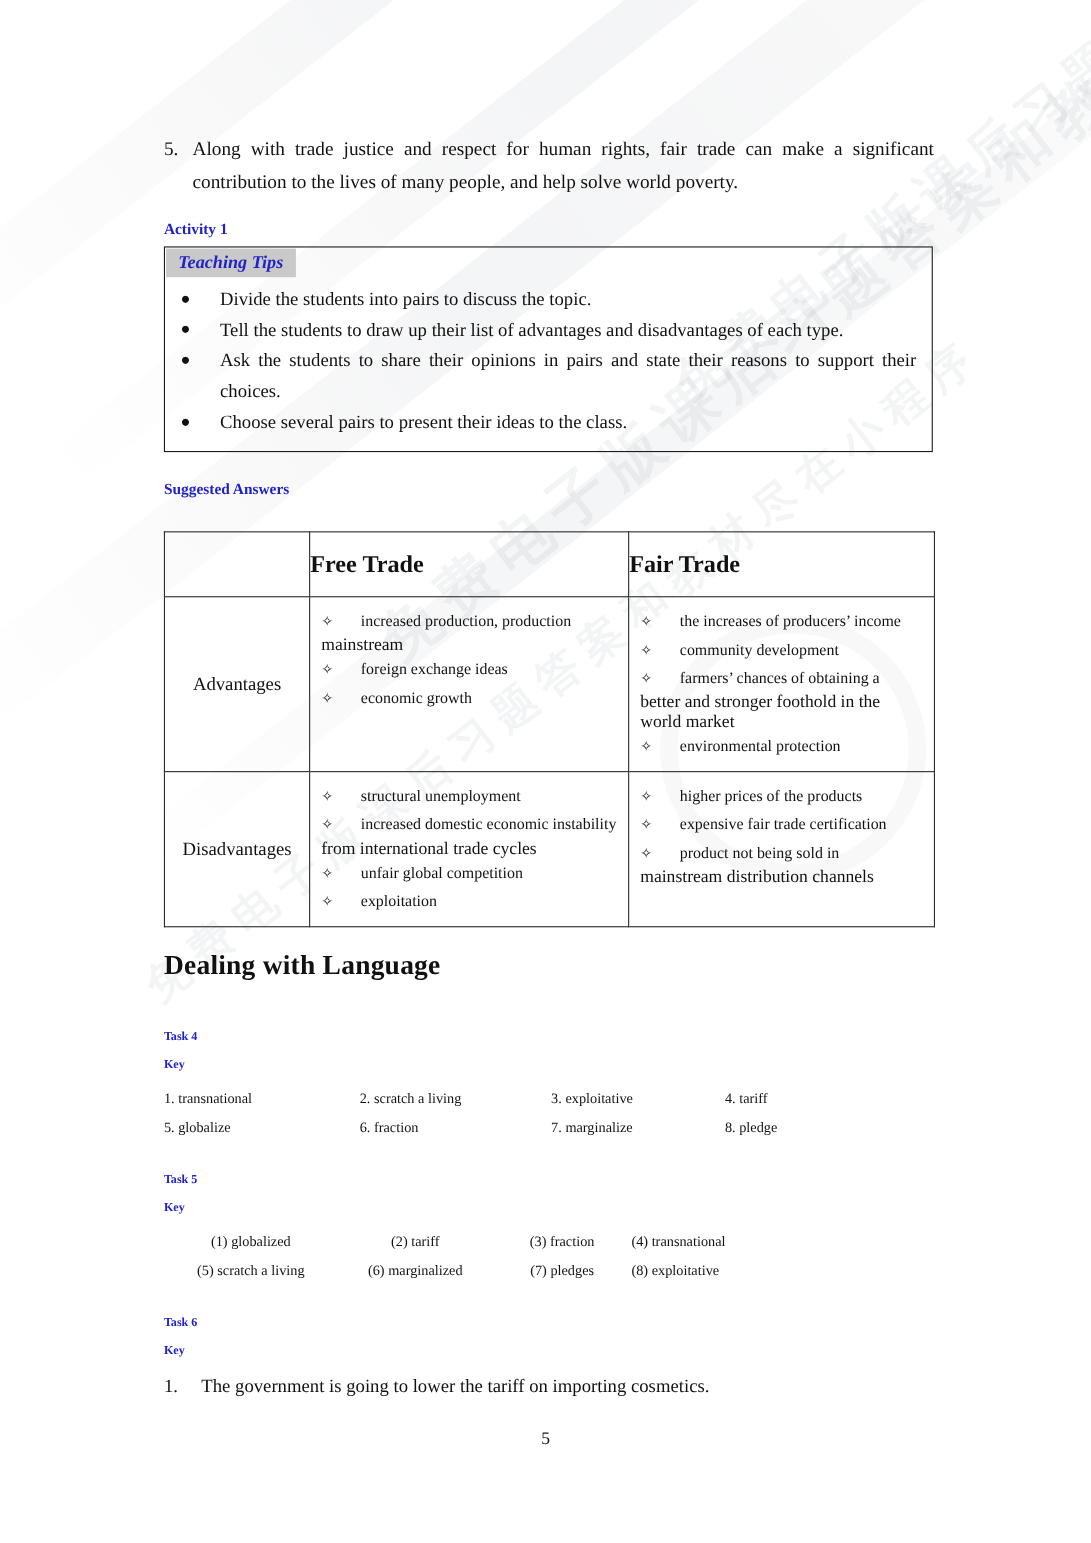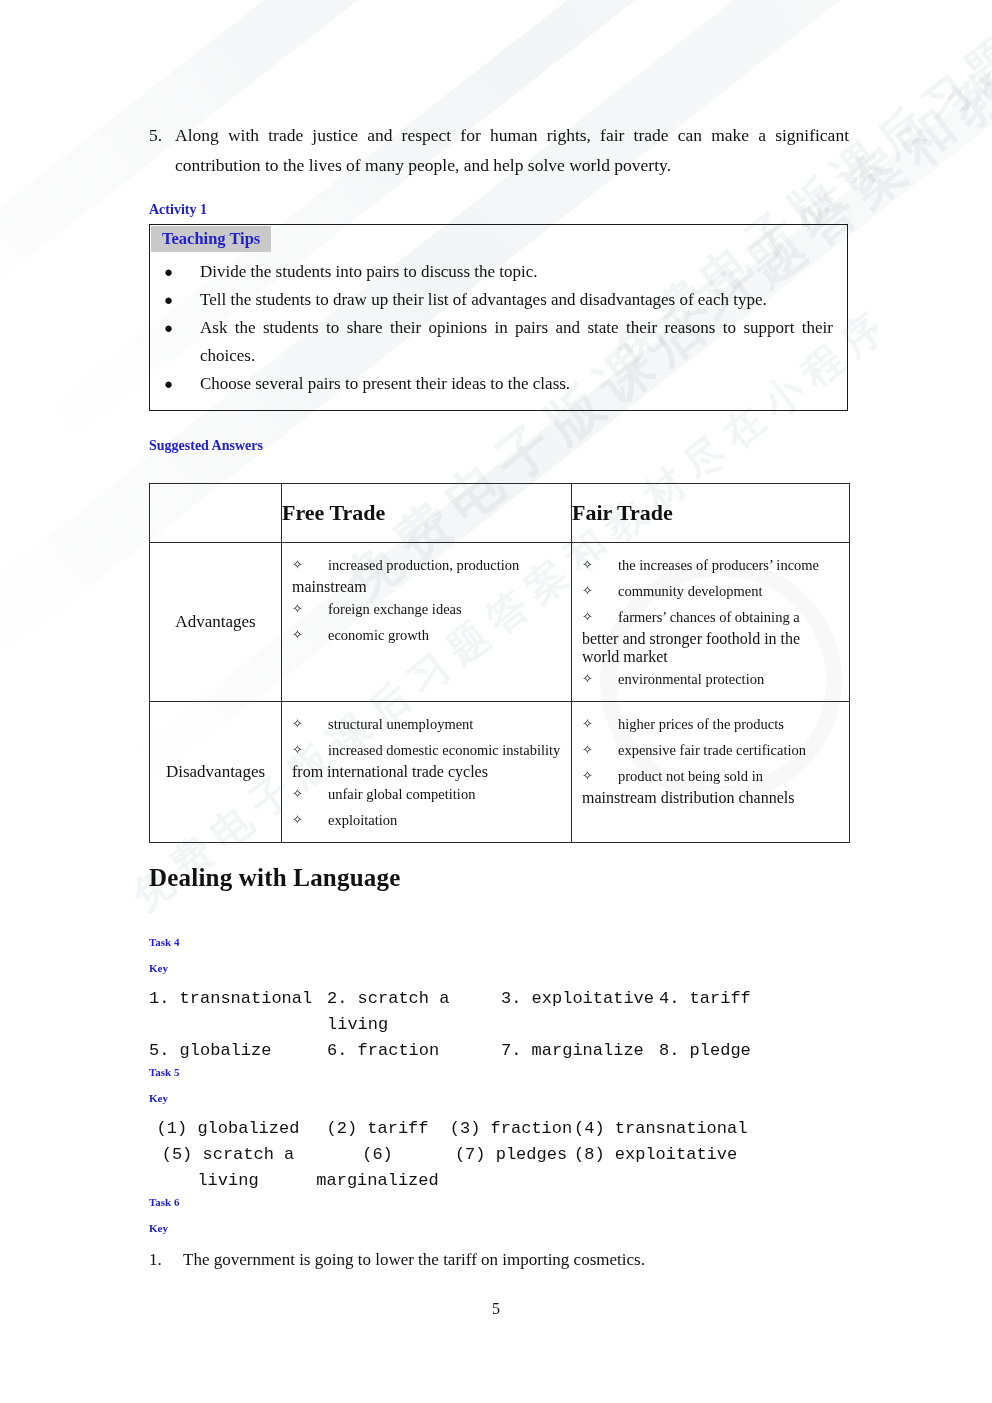--- a/index.html
+++ b/index.html
@@ -107,20 +107,21 @@
   }
   #tips-badge {
     display: inline-block;
     background: #c9c9c9;
     color: #2121c9;
     font-weight: 700;
     font-size: 16.5px;
     padding: 3px 11px 4px 11px;
     margin: 1px 0 6px 1px;
     line-height: 19px;
+    font-style: italic;
   }
   .tip-row {
     display: flex;
     align-items: flex-start;
     margin: 0 14px 0 14px;
     font-size: 17px;
     line-height: 28px;
   }
   .tip-bullet {
     flex: 0 0 auto;
@@ -207,21 +208,21 @@
   #task5 { left: 149px; top: 1066px; }
   #task5key { left: 149px; top: 1092px; }
   #task5grid { left: 149px; top: 1116px; width: 700px; text-align: center; }
 
   #task6 { left: 149px; top: 1196px; }
   #task6key { left: 149px; top: 1222px; }
   #task6list { left: 149px; top: 1246px; width: 700px; font-size: 17px; line-height: 28px; }
   #task6list .row { display: flex; }
   #task6list .n { flex: 0 0 auto; width: 34px; }
 
-  .keygrid { font-size: 17px; line-height: 26px; font-family: Liberation Mono, monospace; }
+  .keygrid { font-size: 13px; line-height: 26px; }
   .keyrow { display: flex; }
   .keyrow > div { flex: 0 0 auto; }
 
   .g4 .c0 { width: 178px; }
   .g4 .c1 { width: 174px; }
   .g4 .c2 { width: 158px; }
   .g4 .c3 { width: auto; }
 
   .g5 .c0 { width: 158px; }
   .g5 .c1 { width: 141px; }

